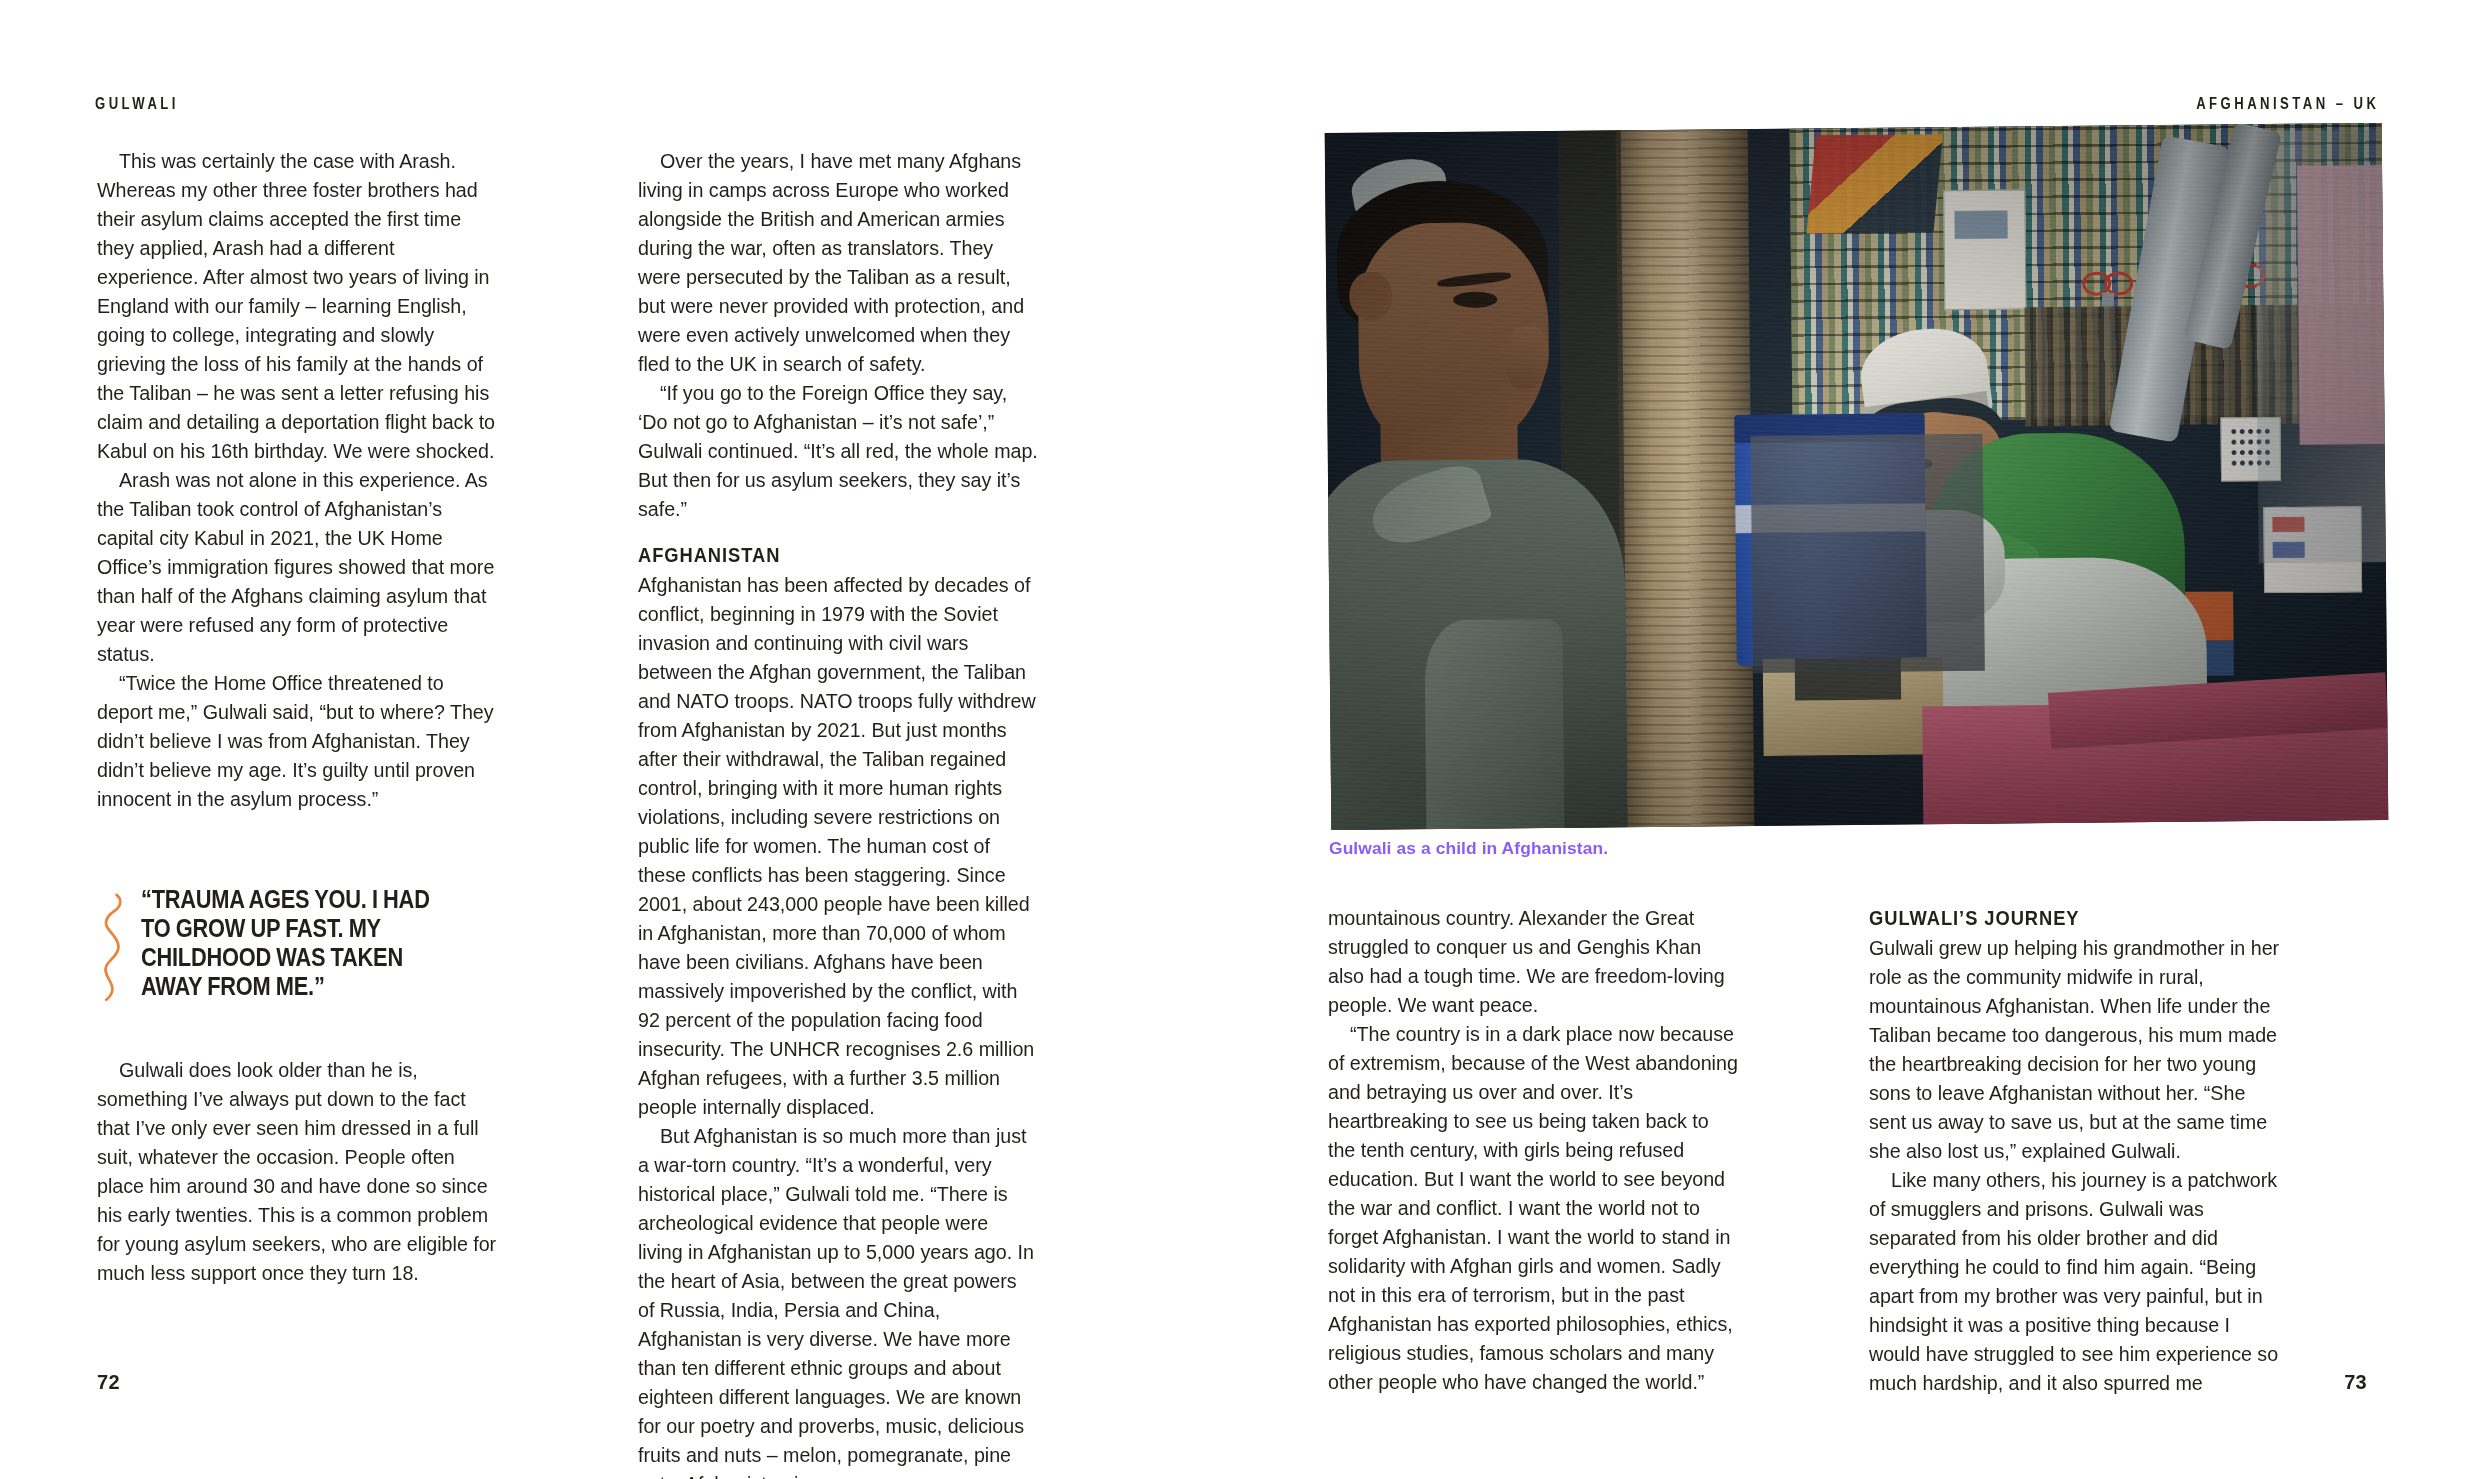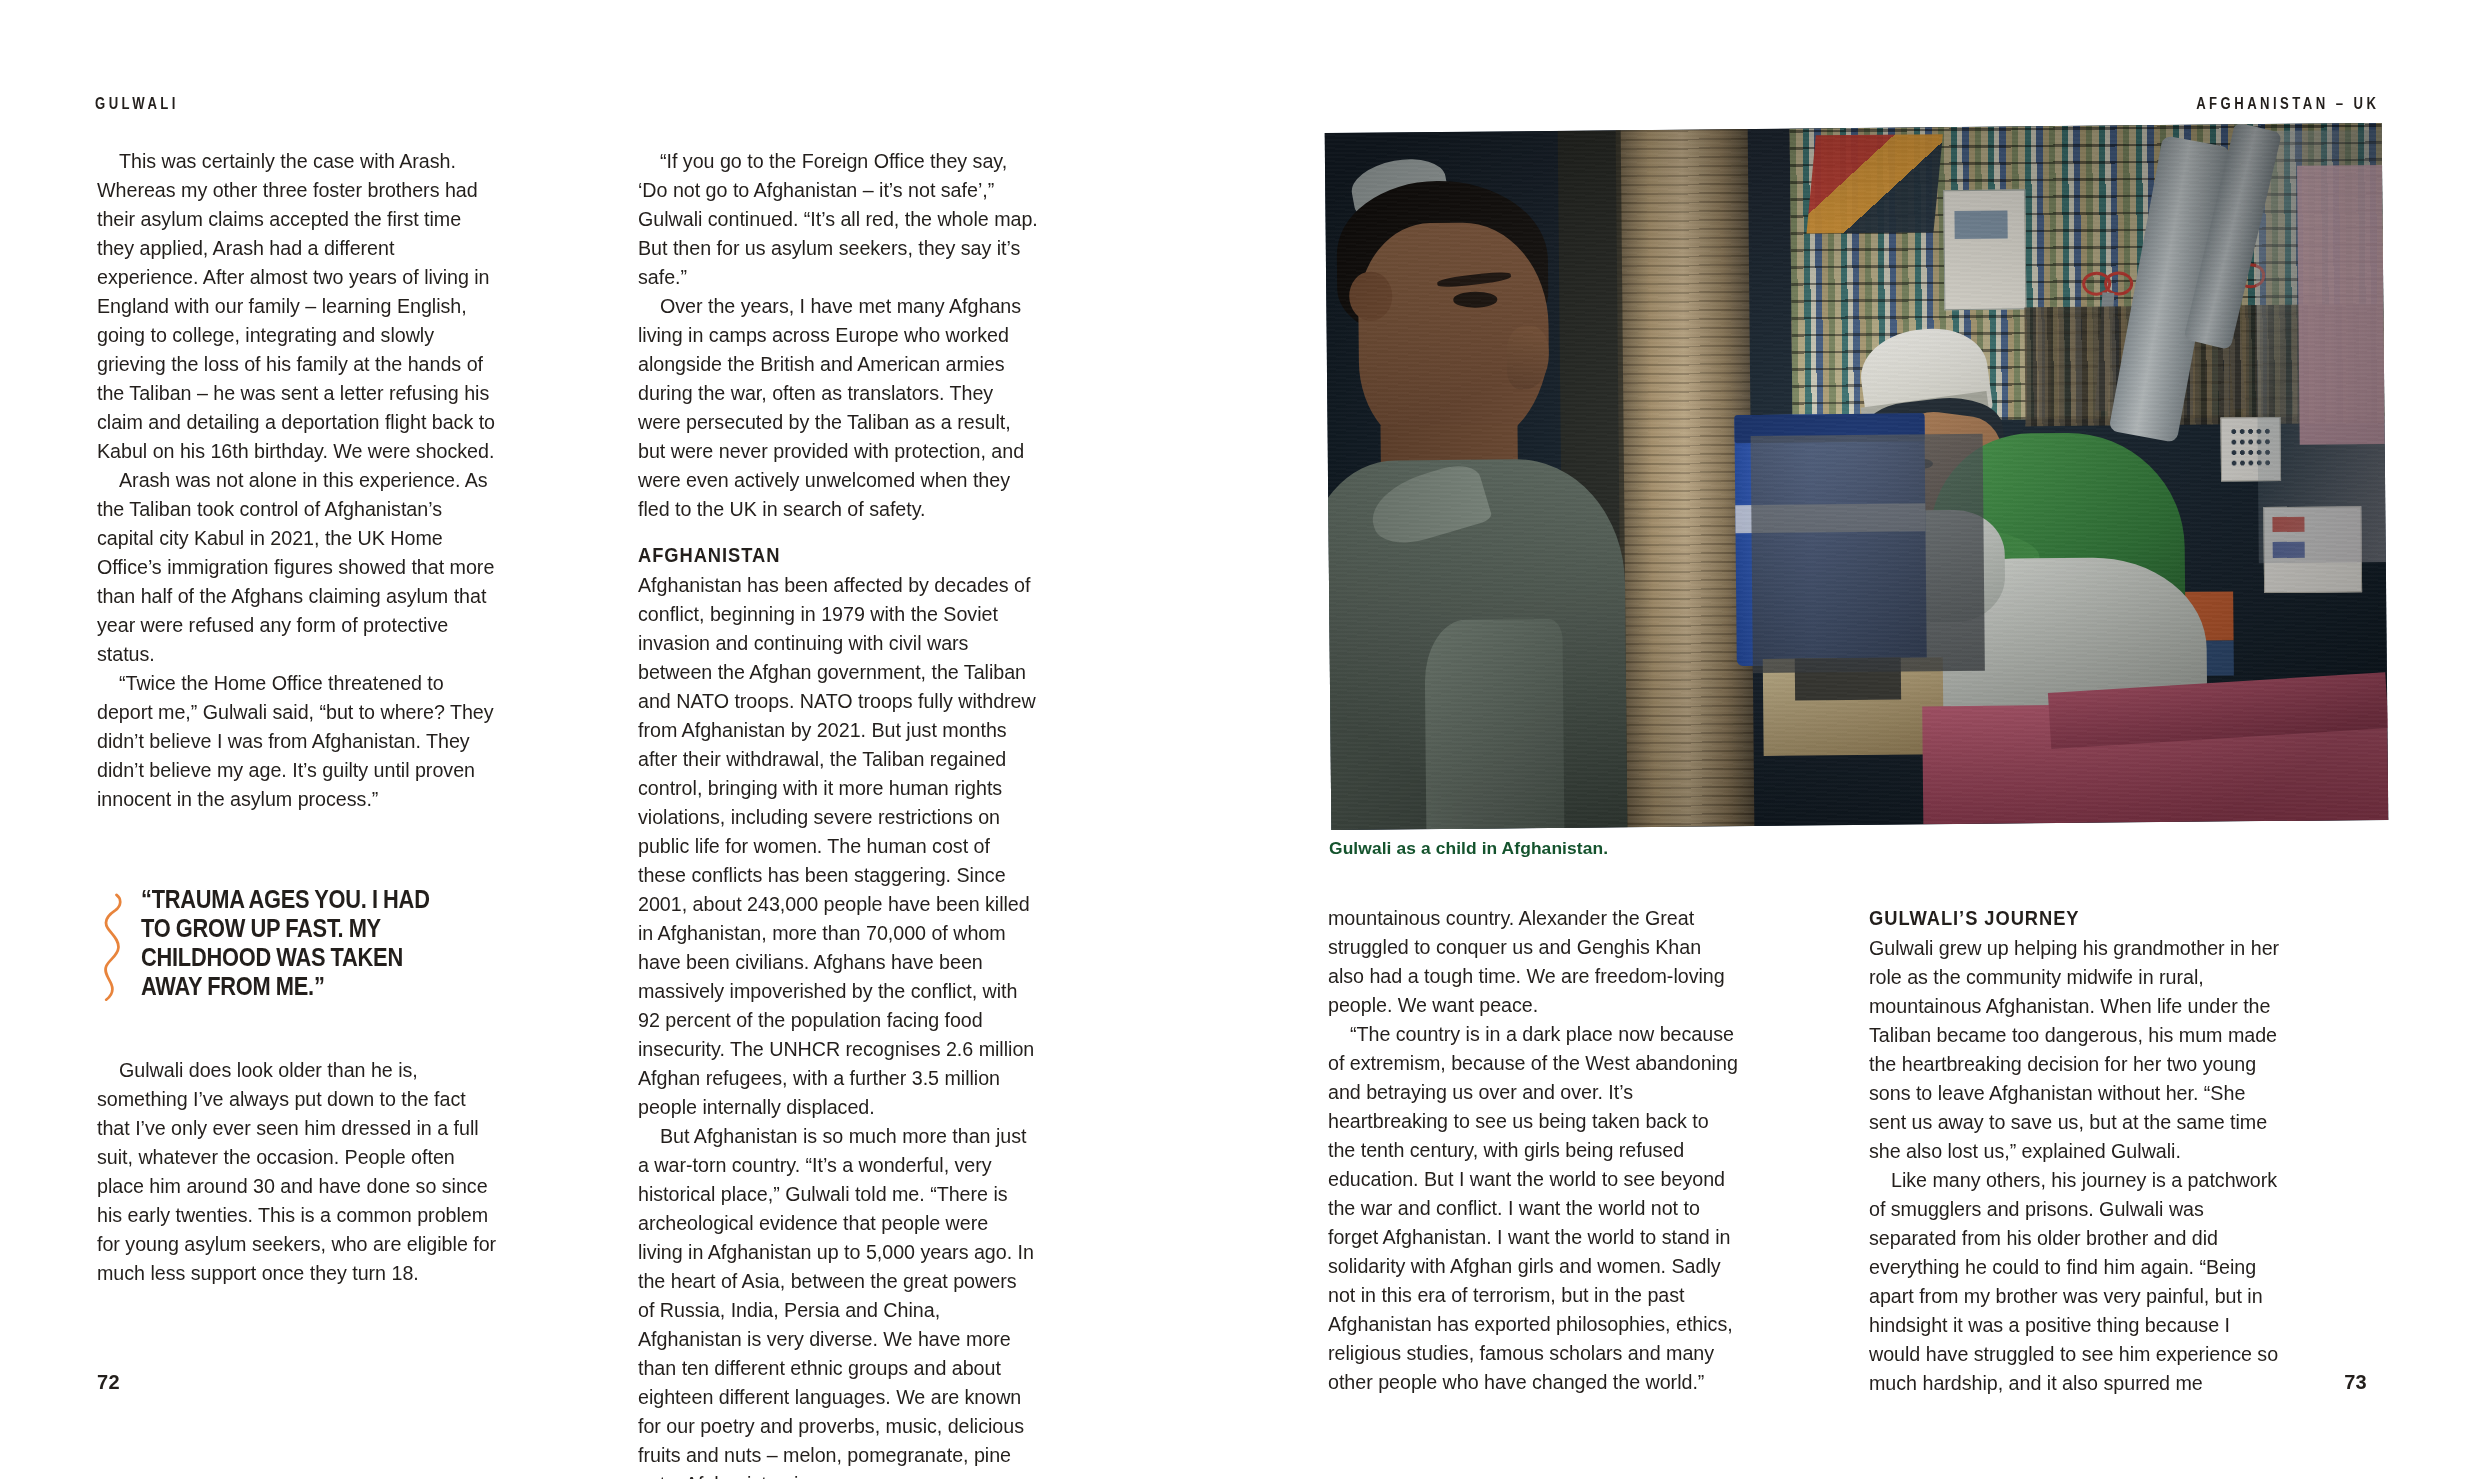--- a/index.html
+++ b/index.html
@@ -134,21 +134,21 @@
     overflow: hidden;
     background: #1a2430;
   }
   .caption {
     position: absolute;
     left: 1329px;
     top: 838px;
     font-size: 17.4px;
     font-weight: 700;
     letter-spacing: 0.1px;
-    color: #14532d;
+    color: #8b5cf6;
   }
 
   
   .ph { position: absolute; }
 </style>
 </head>
 <body>
 
 <div class="spread">
 
@@ -169,22 +169,22 @@
                  C 10 124, 18 132, 22 142 C 26 152, 22 160, 14 166" fill="none" stroke="#E8843C" stroke-width="4.2" stroke-linecap="round"></path>
       </svg>
       <div class="pullquote-text">“TRAUMA AGES YOU. I HAD TO GROW UP FAST. MY CHILDHOOD WAS TAKEN AWAY FROM ME.”</div>
     </div>
 
     <div class="col" style="left:97px; top:1056px; width:400px;">
       <p>Gulwali does look older than he is, something I’ve always put down to the fact that I’ve only ever seen him dressed in a full suit, whatever the occasion. People often place him around 30 and have done so since his early twenties. This is a common problem for young asylum seekers, who are eligible for much less support once they turn 18.</p>
     </div>
 
     <div class="col" id="lp-col2">
+      <p>Over the years, I have met many Afghans living in camps across Europe who worked alongside the British and American armies during the war, often as translators. They were persecuted by the Taliban as a result, but were never provided with protection, and were even actively unwelcomed when they fled to the UK in search of safety.</p>
       <p>“If you go to the Foreign Office they say, ‘Do not go to Afghanistan – it’s not safe’,” Gulwali continued. “It’s all red, the whole map. But then for us asylum seekers, they say it’s safe.”</p>
-      <p>Over the years, I have met many Afghans living in camps across Europe who worked alongside the British and American armies during the war, often as translators. They were persecuted by the Taliban as a result, but were never provided with protection, and were even actively unwelcomed when they fled to the UK in search of safety.</p>
       <h3 class="sec" style="margin-top:17px;">AFGHANISTAN</h3>
       <p class="noindent">Afghanistan has been affected by decades of conflict, beginning in 1979 with the Soviet invasion and continuing with civil wars between the Afghan government, the Taliban and NATO troops. NATO troops fully withdrew from Afghanistan by 2021. But just months after their withdrawal, the Taliban regained control, bringing with it more human rights violations, including severe restrictions on public life for women. The human cost of these conflicts has been staggering. Since 2001, about 243,000 people have been killed in Afghanistan, more than 70,000 of whom have been civilians. Afghans have been massively impoverished by the conflict, with 92 percent of the population facing food insecurity. The UNHCR recognises 2.6 million Afghan refugees, with a further 3.5 million people internally displaced.</p>
       <p>But Afghanistan is so much more than just a war-torn country. “It’s a wonderful, very historical place,” Gulwali told me. “There is archeological evidence that people were living in Afghanistan up to 5,000 years ago. In the heart of Asia, between the great powers of Russia, India, Persia and China, Afghanistan is very diverse. We have more than ten different ethnic groups and about eighteen different languages. We are known for our poetry and proverbs, music, delicious fruits and nuts – melon, pomegranate, pine nuts. Afghanistan is a</p>
     </div>
 
     <div class="folio folio-left">72</div>
   </div>
 
   <div class="page">
 

